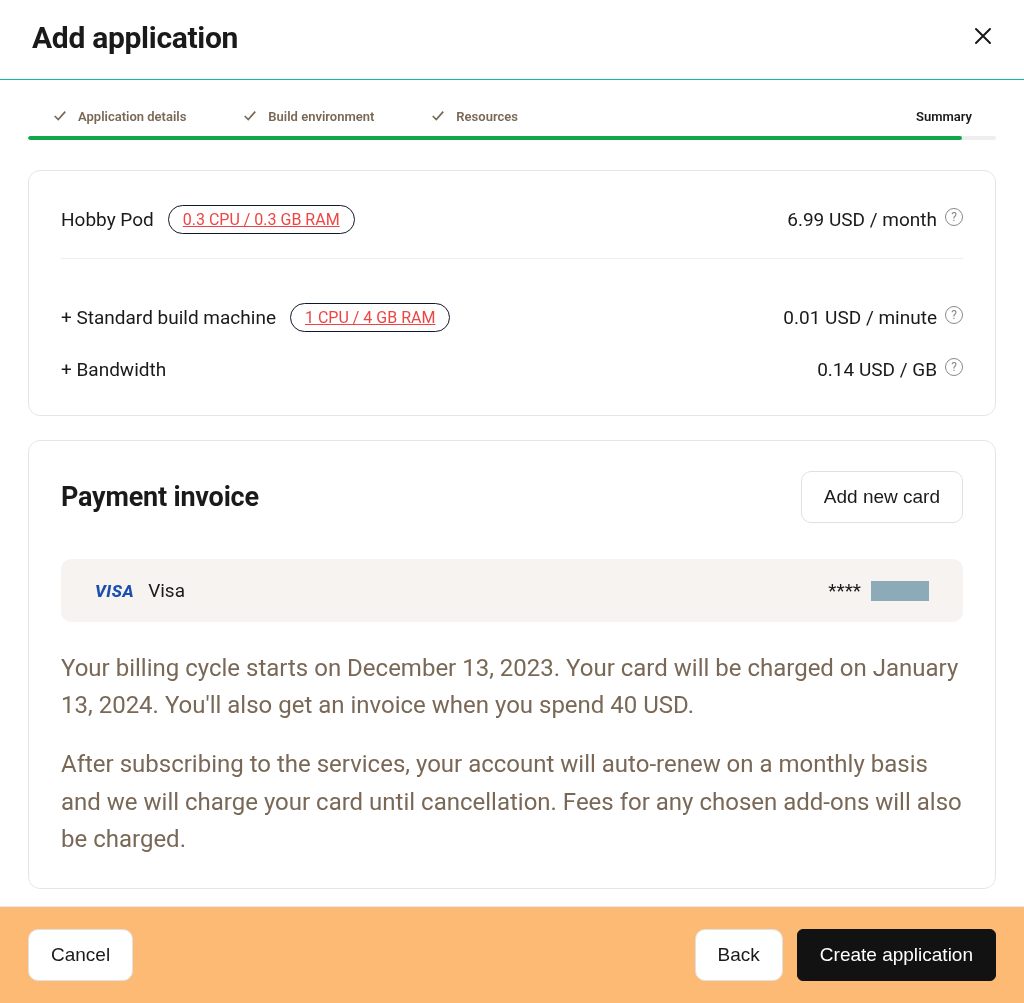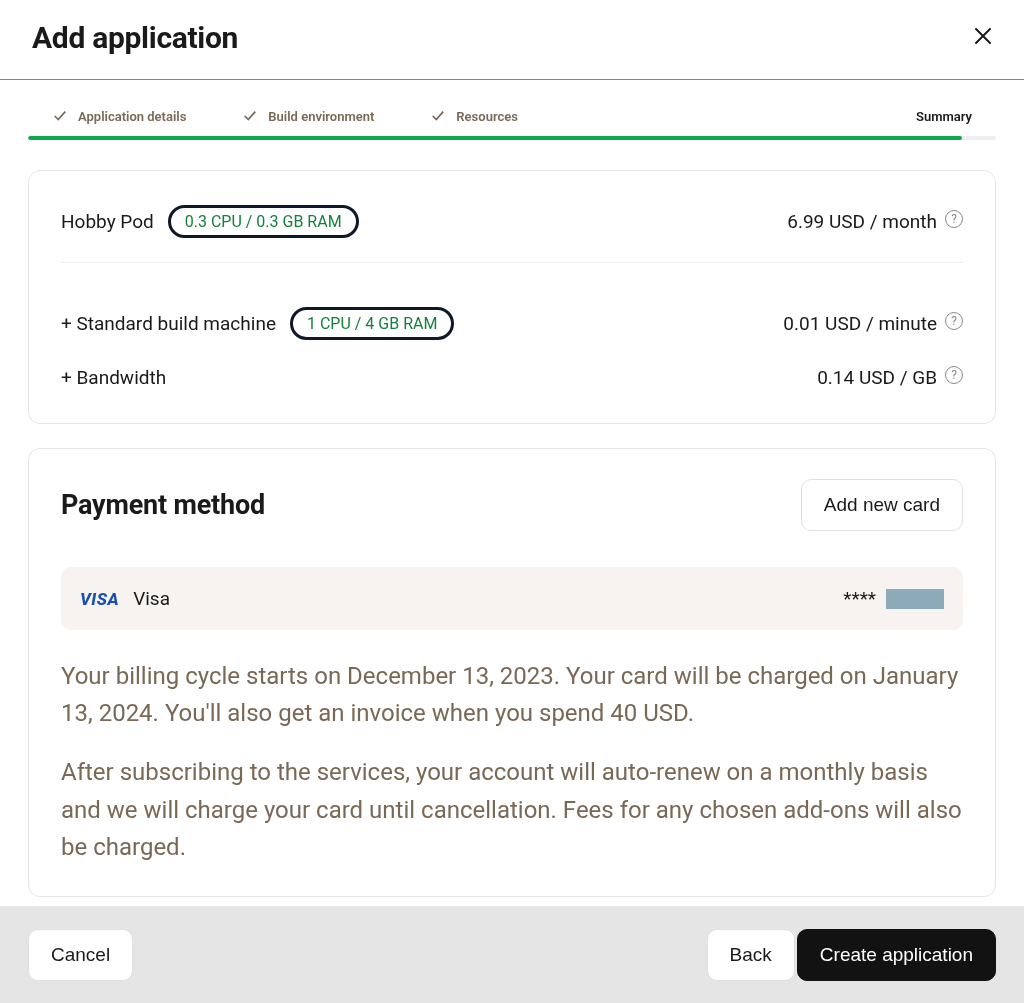--- a/index.html
+++ b/index.html
@@ -121,25 +121,26 @@
     .row-left {
       display: flex;
       align-items: center;
       gap: 14px;
     }
     .row-label {
       font-size: 19px;
       color: #1a1a1a;
     }
     .pill {
-      border: 3px solid #0f172a;
+      border: 1px solid #0f172a;
       border-radius: 999px;
       padding: 4px 14px;
       font-size: 16px;
-      color: #15803d;
+      color: #ef4444;
+      text-decoration: underline;
     }
     .row-price {
       display: flex;
       gap: 8px;
       font-size: 19px;
       color: #1a1a1a;
     }
     .help-icon {
       width: 18px;
       height: 18px;
@@ -171,28 +172,29 @@
       padding: 14px 22px;
       font-size: 19px;
       font-weight: 500;
       color: #1a1a1a;
       cursor: pointer;
     }
     .btn-primary {
       background: #121212;
       color: #fff;
       border-color: #121212;
+      border-radius: 6px;
     }
     .card-row {
       display: flex;
       align-items: center;
       justify-content: space-between;
       background: #f6f3f1;
       border-radius: 10px;
-      padding: 20px 19px;
+      padding: 20px 34px;
       margin-bottom: 28px;
     }
     .card-left {
       display: flex;
       align-items: center;
       gap: 14px;
     }
     .visa-logo {
       font-size: 17px;
       font-weight: 800;
@@ -225,25 +227,25 @@
     }
     .billing-text:last-child {
       margin-bottom: 0;
     }
     .modal-footer {
       display: flex;
       align-items: center;
       justify-content: space-between;
       padding: 22px 28px;
       border-top: 1px solid #e8e8e8;
-      background: #e5e5e5;
+      background: #fdba74;
     }
     .footer-right {
       display: flex;
-      gap: 2px;
+      gap: 14px;
     }
   </style>
 </head>
 <body>
 
 <div class="modal">
   <div class="modal-header">
     <h1 class="modal-title">Add application</h1>
     <button class="close-btn">
       <span>
@@ -318,21 +320,21 @@
         </div>
         <div class="row-price">
           <span>0.14 USD / GB</span>
           <span class="help-icon">?</span>
         </div>
       </div>
     </div>
 
     <div class="card">
       <div class="payment-header">
-        <h2 class="payment-title">Payment method</h2>
+        <h2 class="payment-title">Payment invoice</h2>
         <button class="btn">Add new card</button>
       </div>
 
       <div class="card-row">
         <div class="card-left">
           <span class="visa-logo">VISA</span>
           <span class="card-brand">Visa</span>
         </div>
         <div class="card-right">
           <span>****</span>

